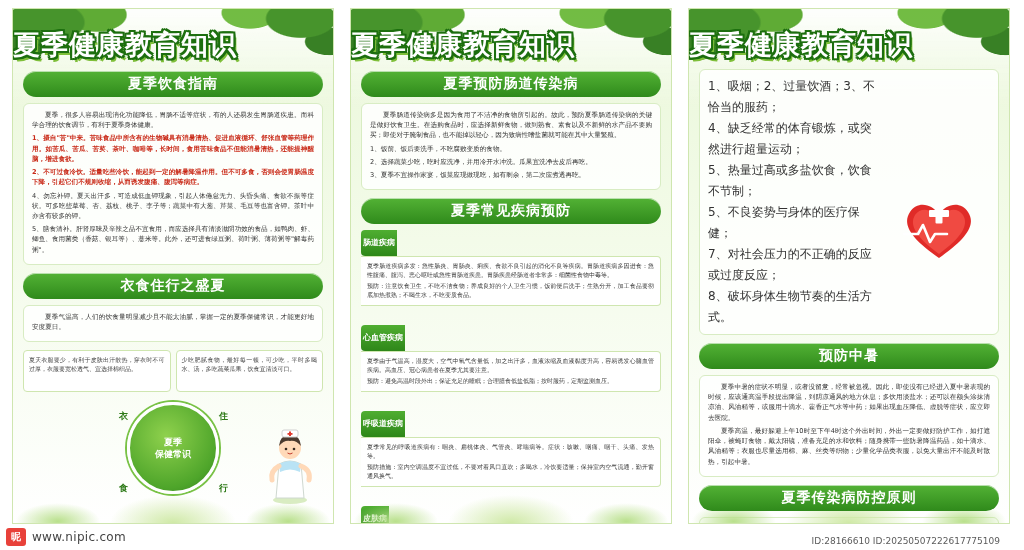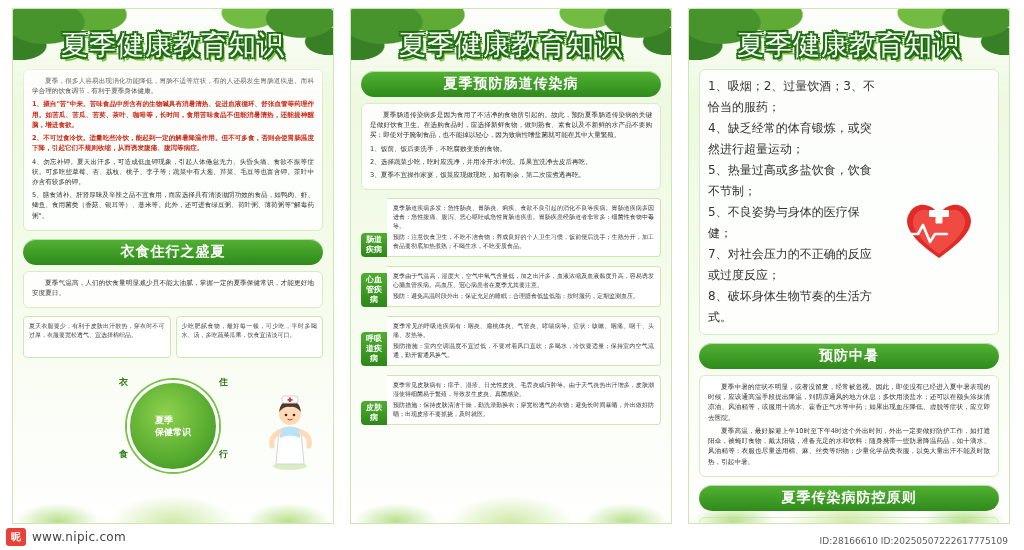--- a/index.html
+++ b/index.html
@@ -43,23 +43,22 @@
       radial-gradient(ellipse 90px 40px at 50% 100%, #cfe9a6 0%, rgba(207,233,166,0) 70%),
       radial-gradient(ellipse 60px 26px at 14% 98%, #b9e08c 0%, rgba(185,224,140,0) 70%),
       radial-gradient(ellipse 60px 26px at 86% 98%, #b9e08c 0%, rgba(185,224,140,0) 70%);
     pointer-events:none;
   }
 
   
   .poster-title{
     position:relative;
     margin:18px 0 6px;
-    text-align:center;
     font-family:"DejaVu Sans","Liberation Sans",sans-serif;
-    font-size:27px;font-weight:normal;letter-spacing:1px;
+    font-size:27px;font-weight:bold;letter-spacing:1px;
     color:#ffffff;
     text-shadow:
       -2px 0 #1d6f0f, 2px 0 #1d6f0f, 0 -2px #1d6f0f, 0 2px #1d6f0f,
       -2px -2px #1d6f0f, 2px -2px #1d6f0f, -2px 2px #1d6f0f, 2px 2px #1d6f0f,
       3px 4px 0 #7fbf3a;
   }
 
   
   .ribbon{
     position:relative;
@@ -101,39 +100,39 @@
     background:#ffffff;border:1px solid #cfe6b0;border-radius:4px;
     padding:4px 5px;min-height:42px;box-sizing:border-box;
   }
   .minicard p{margin:0;font-size:6px;line-height:1.5;color:#444;text-align:justify;}
 
   
   .circle-wrap{
     position:relative;height:108px;margin:4px 10px 2px;
   }
   .circle{
-    position:absolute;left:50%;top:18px;transform:translateX(-50%);
+    position:absolute;left:50%;top:6px;transform:translateX(-50%);
     width:86px;height:86px;border-radius:50%;
     background:radial-gradient(circle at 42% 36%,#8fd14d 0%,#4ea52a 70%,#327a1b 100%);
     border:3px solid #ffffff;
     box-shadow:0 0 0 2px #79c246;
-    display:flex;align-items:center;justify-content:center;text-align:left;
+    display:flex;align-items:center;justify-content:center;text-align:center;
   }
   .circle b{color:#fff;font-size:9px;line-height:1.4;font-weight:bold;display:block;}
   .ring-char{
     position:absolute;font-size:9px;font-weight:bold;color:#2e7a18;
   }
   .nurse{
     position:absolute;right:6px;bottom:0;width:54px;height:86px;
   }
 
   
   .rows{margin:0 10px;}
   .row{
-    display:flex;margin-bottom:9px;align-items:flex-end;
+    display:flex;margin-bottom:19px;align-items:flex-start;flex-direction:column;
   }
   .rowlabel{
     flex:0 0 26px;
     background:linear-gradient(180deg,#4fae31 0%,#2e8719 100%);
     border-radius:4px 0 0 4px;
     color:#fff;font-size:8px;font-weight:bold;
     display:flex;align-items:center;justify-content:center;
     text-align:center;line-height:1.25;
     padding:2px;
     box-sizing:border-box;
@@ -164,35 +163,38 @@
     display:flex;align-items:center;gap:6px;padding-left:6px;
     box-sizing:border-box;
   }
   .logo-badge{
     width:20px;height:18px;border-radius:3px;background:#e8413a;
     color:#fff;font-size:10px;font-weight:bold;display:flex;
     align-items:center;justify-content:center;
   }
   .site{font-size:12px;color:#444;letter-spacing:.3px;}
   .footer-right{
-    position:absolute;right:16px;bottom:4px;
+    position:absolute;right:24px;bottom:4px;
     font-size:9px;color:#5b5b5b;
   }
 </style>
 </head>
 <body>
 
 <div class="stage">
 
   <div class="panel" id="panel1">
     <div class="leaf-top"></div>
     <div class="leaf-bottom"></div>
 
     <div class="poster-title">夏季健康教育知识</div>
 
+    <div class="ribbon">
+      <span>夏季饮食指南</span>
+    </div>
 
     <div class="card">
       <p class="para ind">夏季，很多人容易出现消化功能降低，胃肠不适等症状，有的人还易发生胃肠道疾患。而科学合理的饮食调节，有利于夏季身体健康。</p>
       <p class="para red">1、摄自"苦"中来。苦味食品中所含有的生物碱具有消暑清热、促进血液循环、舒张血管等药理作用。如苦瓜、苦瓜、苦荬、茶叶、咖啡等，长时间，食用苦味食品不但能消暑清热，还能提神醒脑，增进食欲。</p>
       <p class="para red">2、不可过食冷饮。适量吃些冷饮，能起到一定的解暑降温作用。但不可多食，否则会使胃肠温度下降，引起它们不规则收缩，从而诱发腹痛、腹泻等病症。</p>
       <p class="para">4、勿忘补钾。夏天出汗多，可造成低血钾现象，引起人体倦怠无力、头昏头痛、食欲不振等症状。可多吃些草莓、杏、荔枝、桃子、李子等；蔬菜中有大葱、芹菜、毛豆等也富含钾。茶叶中亦含有较多的钾。</p>
       <p class="para">5、膳食清补。肝肾厚味及辛辣之品不宜食用，而应选择具有清淡滋阴功效的食品，如鸭肉、虾、鲫鱼、食用菌类（香菇、银耳等）、薏米等。此外，还可进食绿豆粥、荷叶粥、薄荷粥等"解毒药粥"。</p>
     </div>
 
     <div class="ribbon">
@@ -250,20 +252,23 @@
       <span>夏季预防肠道传染病</span>
     </div>
 
     <div class="card">
       <p class="para ind">夏季肠道传染病多是因为食用了不洁净的食物所引起的。故此，预防夏季肠道传染病的关键是做好饮食卫生。在选购食品时，应选择新鲜食物，做到熟食、素食以及不新鲜的水产品不要购买；即使对于腌制食品，也不能掉以轻心，因为致病性嗜盐菌就可能在其中大量繁殖。</p>
       <p class="para">1、饭前、饭后要洗手，不吃腐败变质的食物。</p>
       <p class="para">2、选择蔬菜少吃，吃时应洗净，并用冷开水冲洗。瓜果宜洗净去皮后再吃。</p>
       <p class="para">3、夏季不宜操作家宴，饭菜应现做现吃，如有剩余，第二次应煮透再吃。</p>
     </div>
 
+    <div class="ribbon">
+      <span>夏季常见疾病预防</span>
+    </div>
 
     <div class="rows">
       <div class="row">
         <div class="rowlabel">肠道疾病</div>
         <div class="rowbody">
           <p>夏季肠道疾病多发：急性肠炎、胃肠炎、痢疾、食欲不良引起的消化不良等疾病。胃肠道疾病多因进食：急性腹痛、腹泻、恶心呕吐或急性胃肠道疾患。胃肠疾患经肠道者非常多：细菌性食物中毒等。</p>
           <p>预防：注意饮食卫生，不吃不洁食物；养成良好的个人卫生习惯，饭前便后洗手；生熟分开，加工食品要彻底加热煮熟；不喝生水，不吃变质食品。</p>
         </div>
       </div>
       <div class="row">

